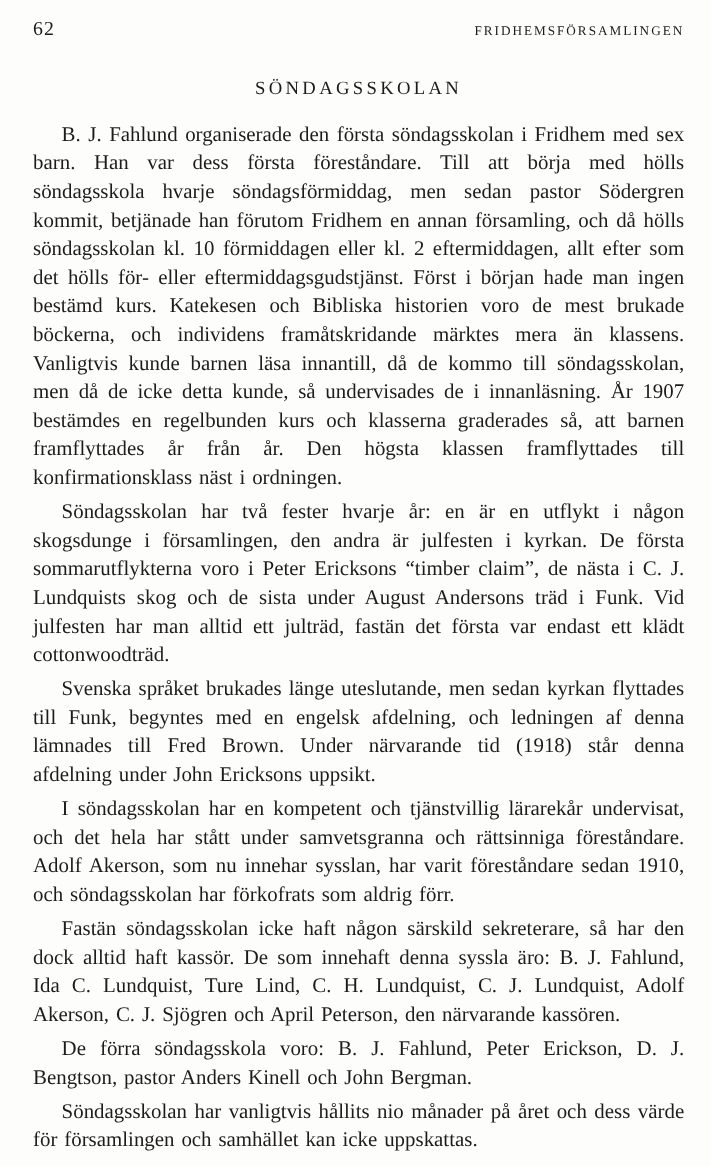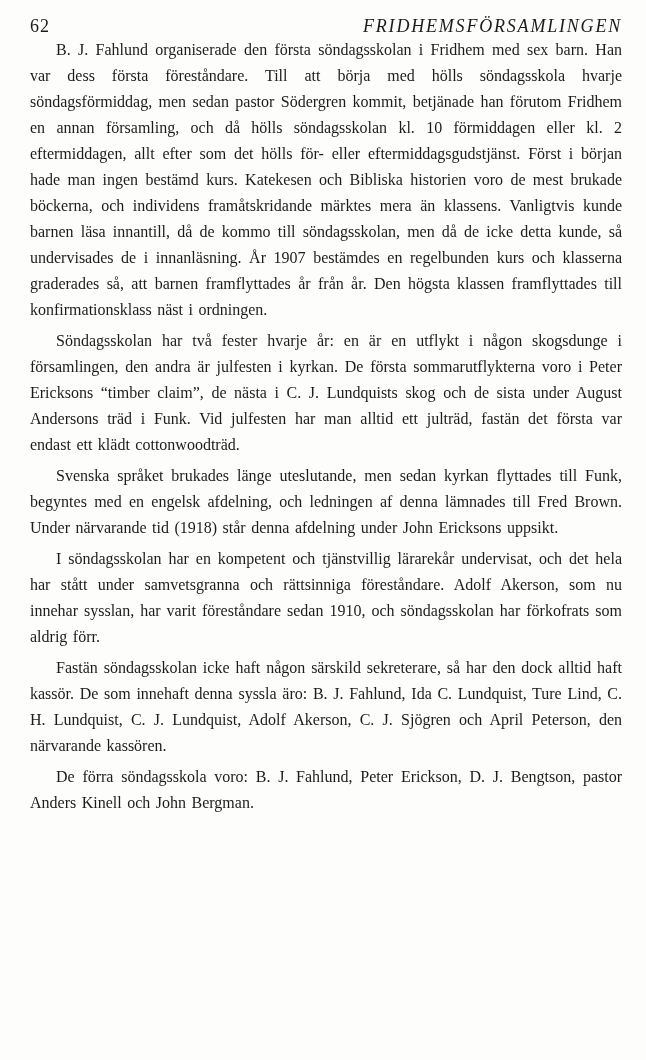--- a/index.html
+++ b/index.html
@@ -26,53 +26,54 @@
   .page-header {
     display: flex;
     justify-content: space-between;
     align-items: baseline;
   }
   .page-number {
     font-size: 18px;
     letter-spacing: 1px;
   }
   .running-title {
-    font-style: italic;
-    font-size: 18px;
+    font-size: 12px;
     letter-spacing: 1.8px;
   }
   .section-heading {
     text-align: center;
     font-size: 17px;
     font-weight: normal;
     letter-spacing: 3px;
     margin: 33px 0 20px 0;
   }
   .body-text p {
-    font-size: 16px;
+    font-size: 19px;
     line-height: 26px;
     text-align: justify;
     text-indent: 26px;
     margin: 0 0 5px 0;
     word-spacing: 1.5px;
   }
 </style>
 </head>
 <body>
 
 <div class="page">
 
   <div class="page-header">
     <span class="page-number">62</span>
     <span class="running-title">FRIDHEMSFÖRSAMLINGEN</span>
   </div>
 
+  <h1 class="section-heading">SÖNDAGSSKOLAN</h1>
 
   <div class="body-text">
     <p>B. J. Fahlund organiserade den första söndagsskolan i Fridhem med sex barn.  Han var dess första föreståndare.  Till att börja med hölls söndagsskola hvarje söndagsförmiddag, men sedan pastor Södergren kommit, betjänade han förutom Fridhem en annan församling, och då hölls söndagsskolan kl. 10 förmiddagen eller kl. 2 eftermiddagen, allt efter som det hölls för- eller eftermiddagsgudstjänst.  Först i början hade man ingen bestämd kurs.  Katekesen och Bibliska historien voro de mest brukade böckerna, och individens framåtskridande märktes mera än klassens.  Vanligtvis kunde barnen läsa innantill, då de kommo till söndagsskolan, men då de icke detta kunde, så undervisades de i innanläsning.  År 1907 bestämdes en regelbunden kurs och klasserna graderades så, att barnen framflyttades år från år.  Den högsta klassen framflyttades till konfirmationsklass näst i ordningen.</p>
     <p>Söndagsskolan har två fester hvarje år: en är en utflykt i någon skogsdunge i församlingen, den andra är julfesten i kyrkan.  De första sommarutflykterna voro i Peter Ericksons “timber claim”, de nästa i C. J. Lundquists skog och de sista under August Andersons träd i Funk. Vid julfesten har man alltid ett julträd, fastän det första var endast ett klädt cottonwoodträd.</p>
     <p>Svenska språket brukades länge uteslutande, men sedan kyrkan flyttades till Funk, begyntes med en engelsk afdelning, och ledningen af denna lämnades till Fred Brown.  Under närvarande tid (1918) står denna afdelning under John Ericksons uppsikt.</p>
     <p>I söndagsskolan har en kompetent och tjänstvillig lärarekår undervisat, och det hela har stått under samvetsgranna och rättsinniga föreståndare.  Adolf Akerson, som nu innehar sysslan, har varit föreståndare sedan 1910, och söndagsskolan har förkofrats som aldrig förr.</p>
     <p>Fastän söndagsskolan icke haft någon särskild sekreterare, så har den dock alltid haft kassör.  De som innehaft denna syssla äro: B. J. Fahlund, Ida C. Lundquist, Ture Lind, C. H. Lundquist, C. J. Lundquist, Adolf Akerson, C. J. Sjögren och April Peterson, den närvarande kassören.</p>
     <p>De förra söndagsskola voro: B. J. Fahlund, Peter Erickson, D. J. Bengtson, pastor Anders Kinell och John Bergman.</p>
+    <p>Söndagsskolan har vanligtvis hållits nio månader på året och dess värde för församlingen och samhället kan icke uppskattas.</p>
   </div>
 
 </div>
 
 </body></html>

